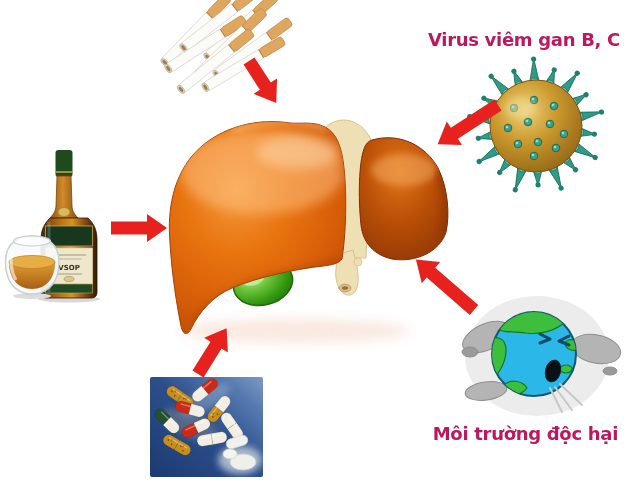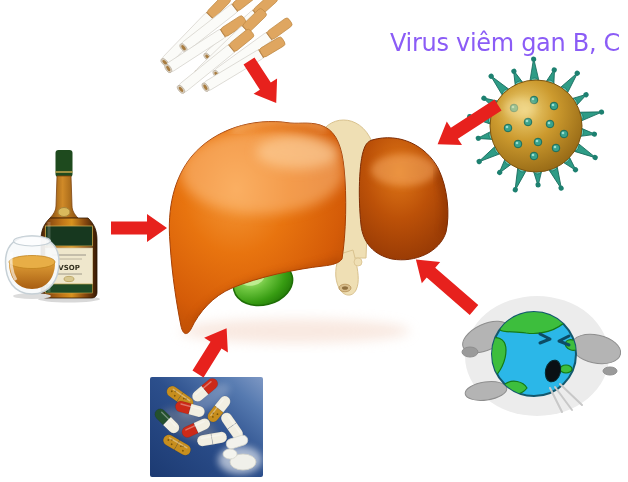--- a/index.html
+++ b/index.html
@@ -1,19 +1,19 @@
 <!DOCTYPE html>
 <html><head>
 <meta charset="utf-8">
 <style>
   html,body{margin:0;padding:0;background:#fff;}
   .canvas{position:relative;width:628px;height:482px;background:#ffffff;overflow:hidden;
           font-family:"DejaVu Sans","Liberation Sans",sans-serif;}
   .canvas svg{position:absolute;left:0;top:0;}
-  .label{position:absolute;font-weight:normal;font-size:24px;line-height:1.1;color:#8b5cf6;
+  .label{position:absolute;font-weight:bold;font-size:18px;line-height:1.1;color:#be185d;
          letter-spacing:-0.3px;white-space:nowrap;}
 </style>
 </head>
 <body>
 
 <div class="canvas">
 <svg width="628" height="482" viewBox="0 0 628 482">
   <defs>
     <radialGradient id="gLiverL" cx="38%" cy="32%" r="80%">
       <stop offset="0%" stop-color="#f59a3a"></stop>
@@ -422,13 +422,14 @@
   <g fill="#e7211d">
     <polygon transform="translate(249,61) rotate(57)" points="0,-6.5 30,-6.5 30,-14 50,0 30,14 30,6.5 0,6.5"></polygon>
     <polygon transform="translate(498,105) rotate(147)" points="0,-6.5 52,-6.5 52,-14 72,0 52,14 52,6.5 0,6.5"></polygon>
     <polygon transform="translate(111,228)" points="0,-6.5 36,-6.5 36,-14 56,0 36,14 36,6.5 0,6.5"></polygon>
     <polygon transform="translate(198,374) rotate(-58)" points="0,-6.5 34,-6.5 34,-14 54,0 34,14 34,6.5 0,6.5"></polygon>
     <polygon transform="translate(474,310) rotate(-139)" points="0,-6.5 57,-6.5 57,-14 77,0 57,14 57,6.5 0,6.5"></polygon>
   </g>
 </svg>
 
 <div class="label" style="top:30px;right:8px">Virus viêm gan B, C</div>
+<div class="label" style="top:424px;right:10px">Môi trường độc hại</div>
 </div>
 
 </body></html>

